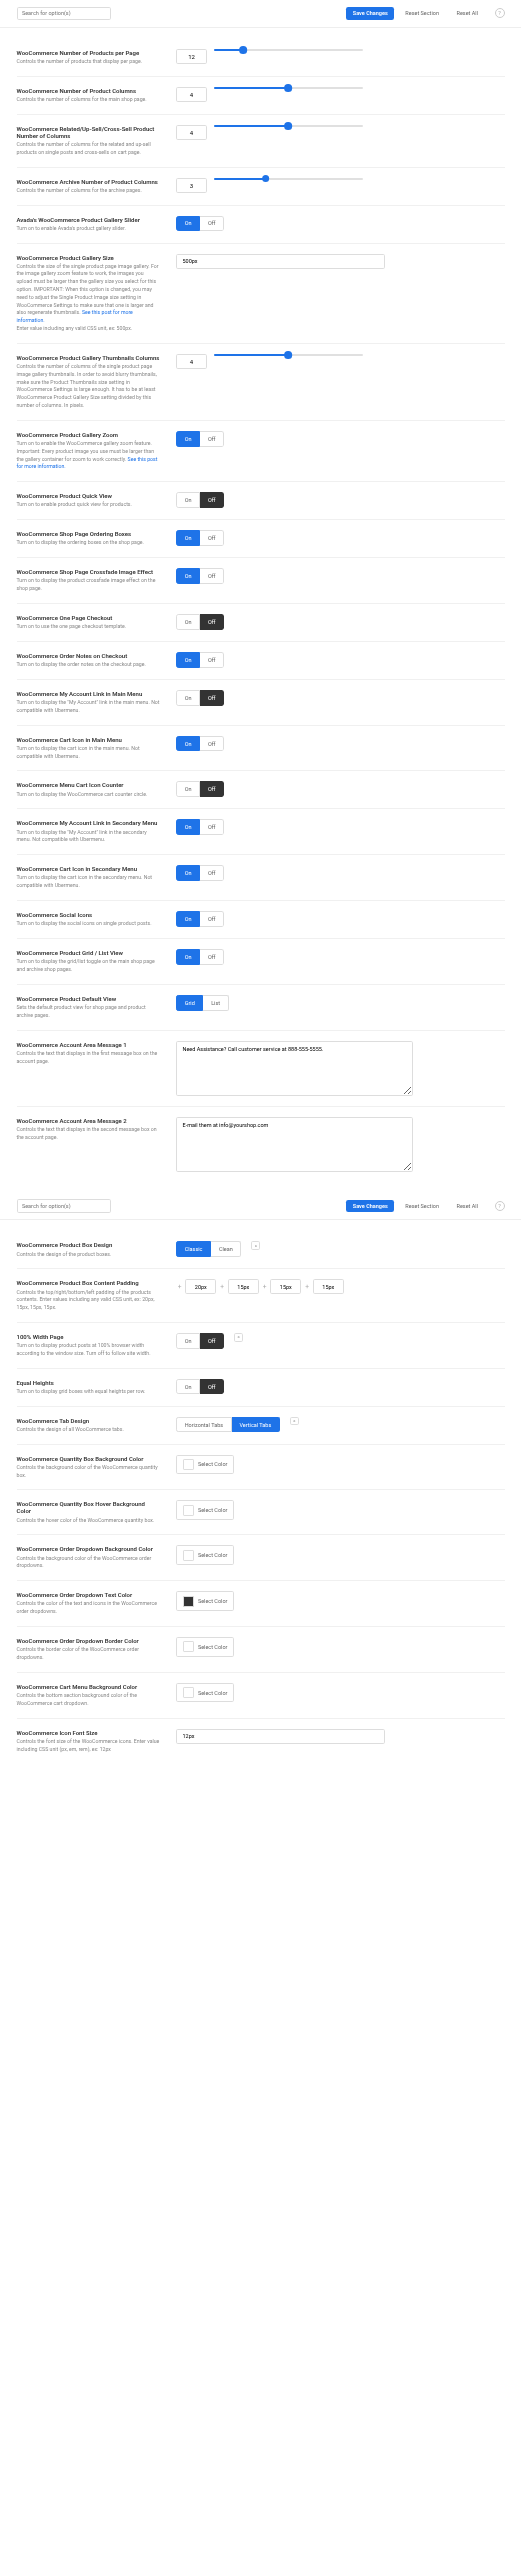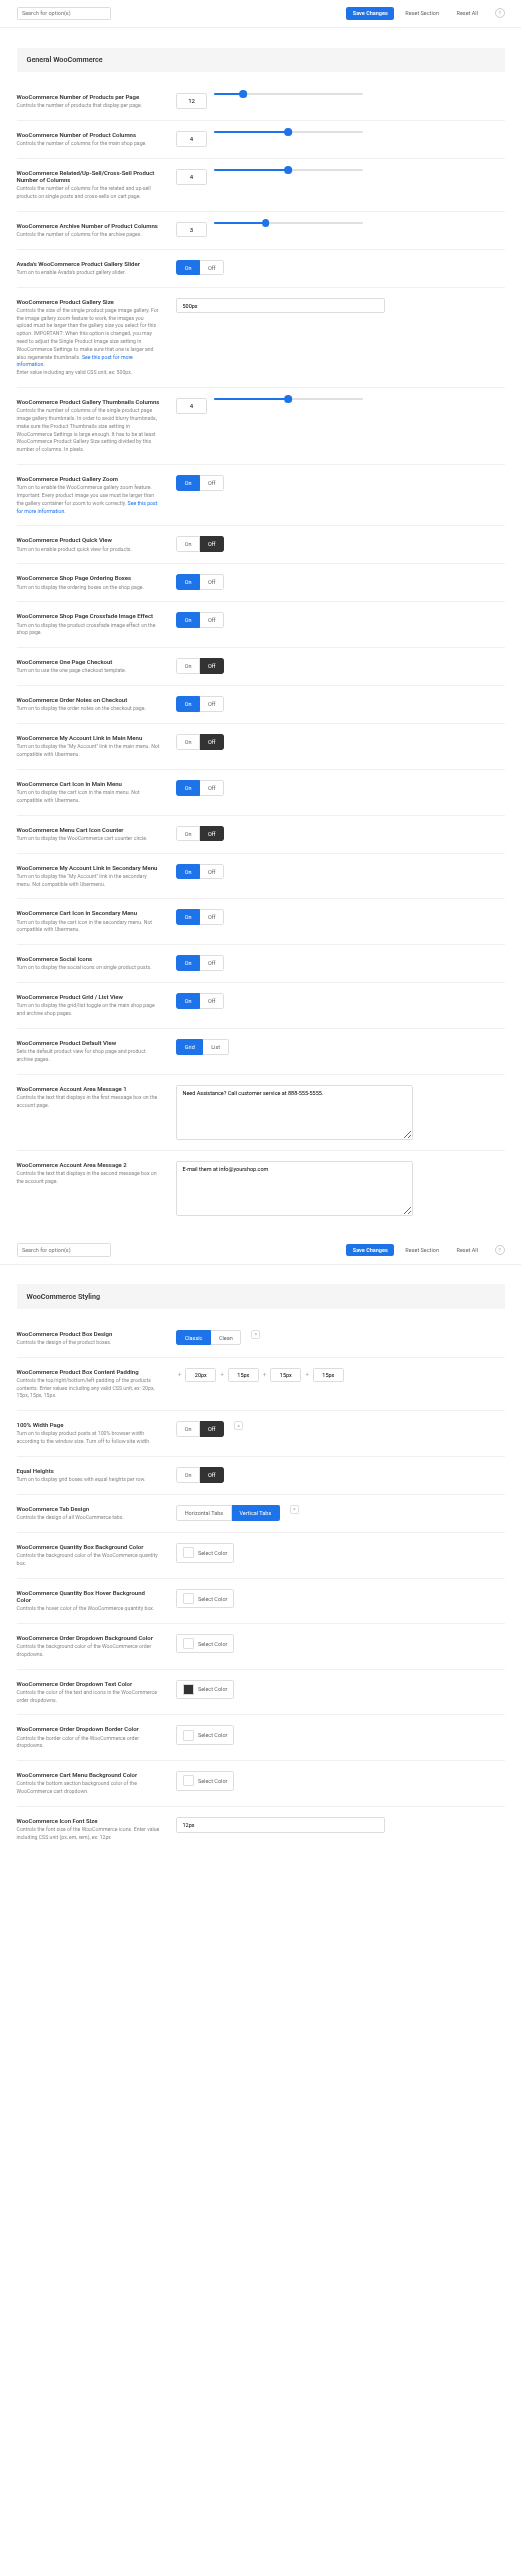--- a/index.html
+++ b/index.html
@@ -51,21 +51,20 @@
 <div id="app">
     <div class="topbar">
     <input class="search" placeholder="Search for option(s)" style="">
     <div class="spacer"></div>
     <button class="btn btn-primary">Save Changes</button>
     <button class="btn btn-link">Reset Section</button>
     <button class="btn btn-link">Reset All</button>
     <div class="help-icon">?</div>
   </div>
     <div class="section">
-    <div class="section-header">General WooCommerce</div>
     <div class="row">
     <div class="label-col">
       <div class="title">WooCommerce Number of Products per Page</div>
       <div class="desc">Controls the number of products that display per page.</div>
     </div>
     <div class="control-col">
           <input class="num-input" value="12" style="">
       <div class="slider-wrap">
             <div class="slider">
         <div class="slider-fill" style="width:20%"></div>
@@ -344,21 +343,20 @@
   </div>
     <div class="topbar">
     <input class="search" placeholder="Search for option(s)" style="">
     <div class="spacer"></div>
     <button class="btn btn-primary">Save Changes</button>
     <button class="btn btn-link">Reset Section</button>
     <button class="btn btn-link">Reset All</button>
     <div class="help-icon">?</div>
   </div>
     <div class="section">
-    <div class="section-header">WooCommerce Styling</div>
     <div class="row">
     <div class="label-col">
       <div class="title">WooCommerce Product Box Design</div>
       <div class="desc">Controls the design of the product boxes.</div>
     </div>
     <div class="control-col">
           <div class="pill-group">
       <button class="pill active">Classic</button>
             <button class="pill ">Clean</button>
     </div>

